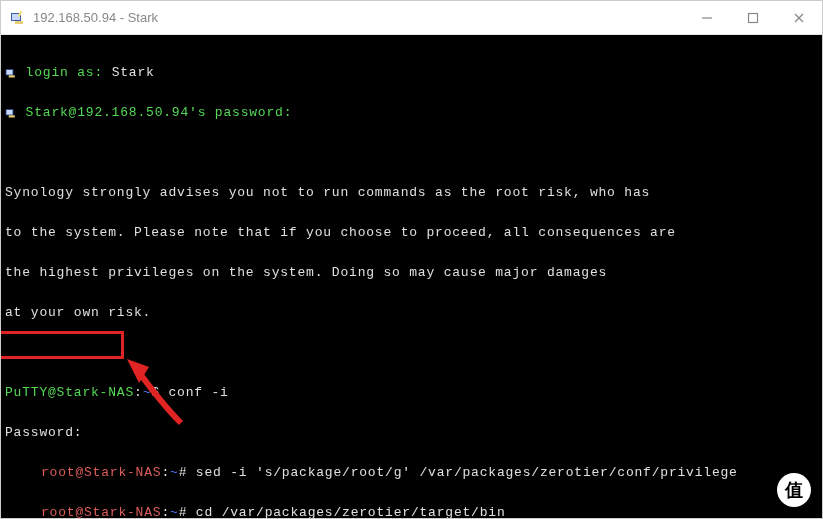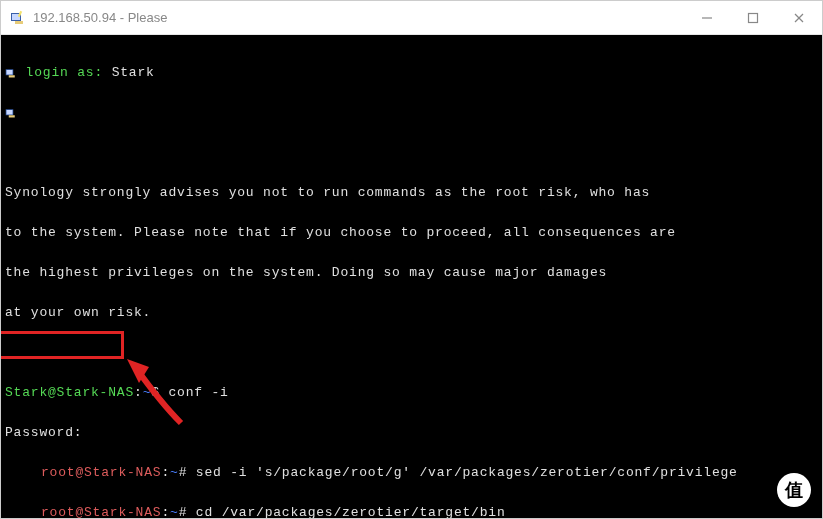--- a/index.html
+++ b/index.html
@@ -97,21 +97,21 @@
 <div class="window">
   <div class="titlebar">
     <span class="icon">
       <svg viewBox="0 0 16 16" width="16" height="16">
         <rect x="1" y="3" width="10" height="8" fill="#3a5fa8"></rect>
         <rect x="2" y="4" width="8" height="6" fill="#c7d7ff"></rect>
         <rect x="5" y="11" width="8" height="3" fill="#e7cc7a"></rect>
         <rect x="9" y="1" width="2" height="6" fill="#f4e26b" transform="rotate(25 10 4)"></rect>
       </svg>
     </span>
-    <span class="title">192.168.50.94 - Please</span>
+    <span class="title">192.168.50.94 - Stark</span>
     <span class="spacer"></span>
     <div class="winbtn">
       <svg width="12" height="12" viewBox="0 0 12 12">
           <line x1="1" y1="6" x2="11" y2="6" stroke="#888" stroke-width="1.2"></line>
         </svg>
     </div>
     <div class="winbtn">
       <svg width="12" height="12" viewBox="0 0 12 12">
           <rect x="1.5" y="1.5" width="9" height="9" fill="none" stroke="#888" stroke-width="1.2"></rect>
         </svg>
@@ -127,28 +127,28 @@
   <div class="terminal">
 <span class="line"><svg class="putty-mini" viewBox="0 0 16 16">
           <rect x="1" y="3" width="10" height="8" fill="#3a5fa8"></rect>
           <rect x="2" y="4" width="8" height="6" fill="#c7d7ff"></rect>
           <rect x="5" y="11" width="8" height="3" fill="#e7cc7a"></rect>
         </svg> <span class="green">login as: </span><span class="white">Stark</span></span>
 <span class="line"><svg class="putty-mini" viewBox="0 0 16 16">
           <rect x="1" y="3" width="10" height="8" fill="#3a5fa8"></rect>
           <rect x="2" y="4" width="8" height="6" fill="#c7d7ff"></rect>
           <rect x="5" y="11" width="8" height="3" fill="#e7cc7a"></rect>
-        </svg> </span>
+        </svg> <span class="green">Stark@192.168.50.94's password:</span></span>
 <span class="line">&nbsp;</span>
 <span class="line white">Synology strongly advises you not to run commands as the root risk, who has</span>
 <span class="line white">to the system. Please note that if you choose to proceed, all consequences are</span>
 <span class="line white">the highest privileges on the system. Doing so may cause major damages</span>
 <span class="line white">at your own risk.</span>
 <span class="line">&nbsp;</span>
-<span class="line"><span class="green">Stark@Stark-NAS</span><span class="white">:</span><span class="blue">~</span><span class="white">$ </span><span class="white">conf -i</span></span>
+<span class="line"><span class="green">PuTTY@Stark-NAS</span><span class="white">:</span><span class="blue">~</span><span class="white">$ </span><span class="white">conf -i</span></span>
 <span class="line white">Password:</span>
 <span class="line"><span class="red">root@Stark-NAS</span><span class="white">:</span><span class="blue">~</span><span class="white"># </span><span class="white">sed -i 's/package/root/g' /var/packages/zerotier/conf/privilege</span></span>
 <span class="line"><span class="red">root@Stark-NAS</span><span class="white">:</span><span class="blue">~</span><span class="white"># </span><span class="white">cd /var/packages/zerotier/target/bin</span></span>
 
 
 
 
 
     
     <div class="red-box" style="left:-3px; top:296px; width:126px; height:28px;"></div>

